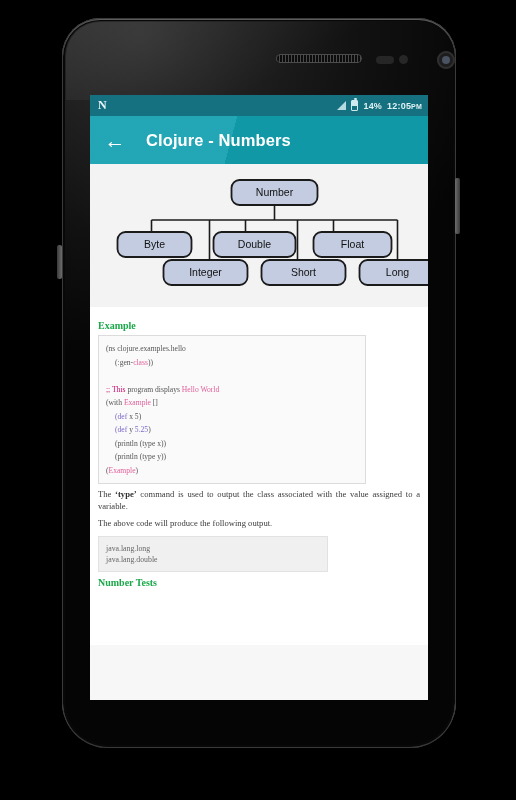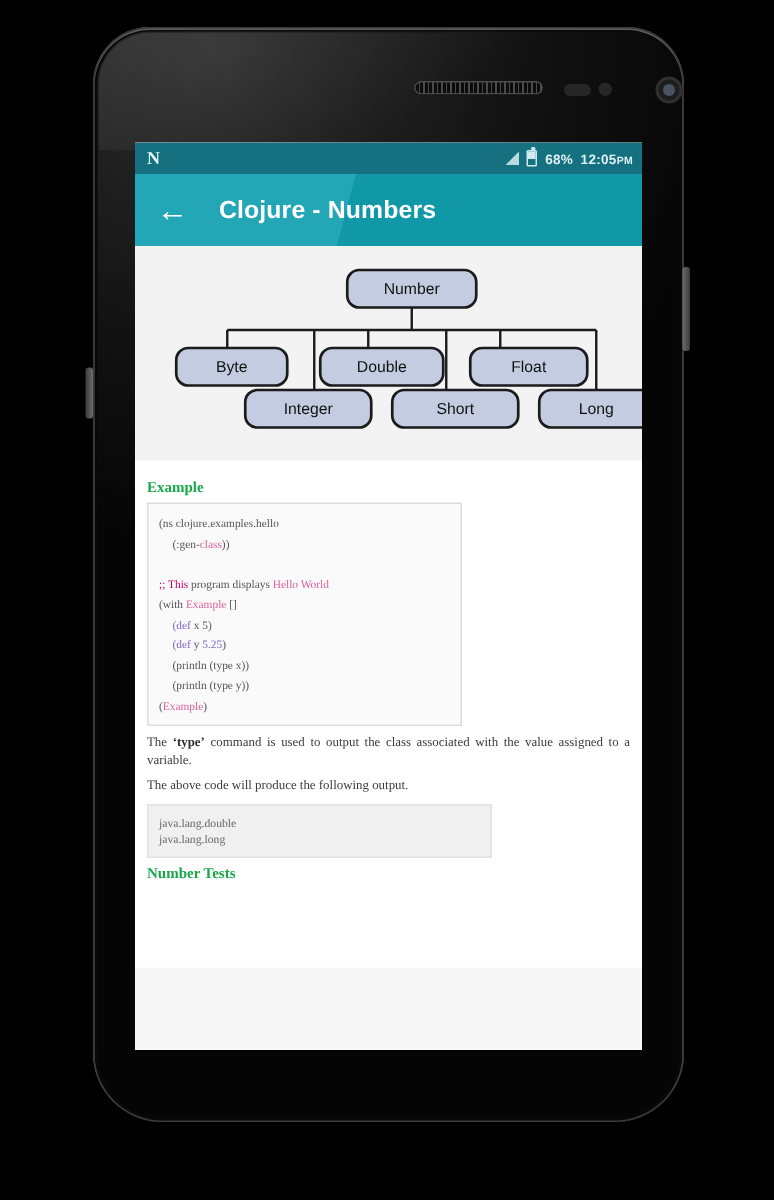--- a/index.html
+++ b/index.html
@@ -116,21 +116,21 @@
   }
   .para b { font-weight: 700; color:#2e2e2e; }
   .sec-head {
     font-family:"Liberation Serif", serif;
     color:#1aa84a; font-size:10px; font-weight:700; margin: 5px 0 4px 0;
   }
   .code-box {
     border:1px solid #dcdcdc; background:#fafafa;
     padding: 6px 7px; margin-bottom: 5px;
     font-family:"Liberation Serif", serif; font-size:7.6px; line-height:13.5px;
-    color:#444; width: 210px;
+    color:#444; width: 268px;
   }
   .code-line { white-space: pre; }
   .ind1 { padding-left: 9px; }
   .c-com { color:#c06; }
   .c-kw  { color:#7b68c8; }
   .c-name{ color:#e0609a; }
   .c-num { color:#7b68c8; }
   .c-fn  { color:#555; }
   .out-box {
     border:1px solid #e2e2e2; background:#f0f0f0;
@@ -154,21 +154,21 @@
 
 <div id="screen">
 
   <div id="status-bar">
     <div id="status-left">
       <span id="app-notif-icon">N</span>
     </div>
     <div id="status-right">
       <span class="sig-tri"></span>
       <span class="batt"></span>
-      <span id="battery-pct">68%</span>
+      <span id="battery-pct">14%</span>
       <span id="clock"><span>12:05</span><span class="ampm">PM</span></span>
     </div>
   </div>
 
   <div id="toolbar">
     <div id="back-button">←</div>
     <div id="toolbar-title">Clojure - Numbers</div>
   </div>
 
   <div id="content">
@@ -221,22 +221,22 @@
         <div class="code-line ind1"><span class="c-fn">(println (type x))</span></div>
         <div class="code-line ind1"><span class="c-fn">(println (type y))</span></div>
         <div class="code-line"><span class="c-fn">(</span><span class="c-name">Example</span><span class="c-fn">)</span></div>
       </div>
 
       <p class="para"><span>The </span><b>‘type’</b><span> command is used to output the class associated with the value assigned to a variable.</span></p>
 
       <p class="para">The above code will produce the following output.</p>
 
       <div class="out-box">
+        <div>java.lang.long</div>
         <div>java.lang.double</div>
-        <div>java.lang.long</div>
       </div>
 
       <div class="sec-head">Number Tests</div>
     </div>
 
     <div id="tail-block"></div>
   </div>
 </div>
 
 </body></html>

